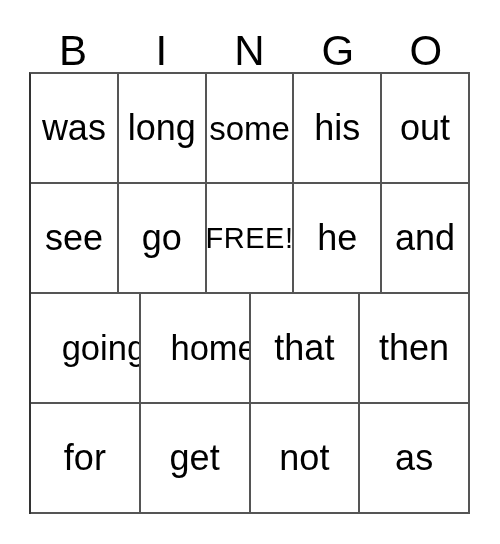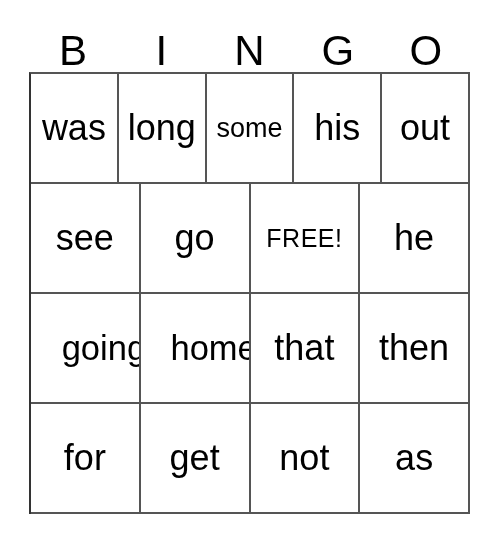--- a/index.html
+++ b/index.html
@@ -78,29 +78,29 @@
     overflow: hidden;
   }
   .cell-word {
     font-size: 36px;
     line-height: 1;
     white-space: nowrap;
     color: #000000;
   }
   
   .cell-word.fit-tight {
-    font-size: 27px;
+    font-size: 33px;
   }
   .cell-word.fit-snug {
     font-size: 34.5px;
     padding-left: 38px;
   }
   
   .cell-word.free-space {
-    font-size: 25px;
+    font-size: 29px;
     letter-spacing: 0.5px;
   }
 </style>
 </head>
 <body>
 
 <div id="card">
 
   <div id="header-row">
       <div class="header-cell">
@@ -144,20 +144,23 @@
         </div>
         <div class="grid-cell">
           <span class="cell-word">go</span>
         </div>
         <div class="grid-cell">
           <span class="cell-word free-space">FREE!</span>
         </div>
         <div class="grid-cell">
           <span class="cell-word">he</span>
         </div>
+        <div class="grid-cell">
+          <span class="cell-word">and</span>
+        </div>
       </div>
       <div class="grid-row">
         <div class="grid-cell">
           <span class="cell-word fit-snug">going</span>
         </div>
         <div class="grid-cell">
           <span class="cell-word fit-snug">home</span>
         </div>
         <div class="grid-cell">
           <span class="cell-word">that</span>

